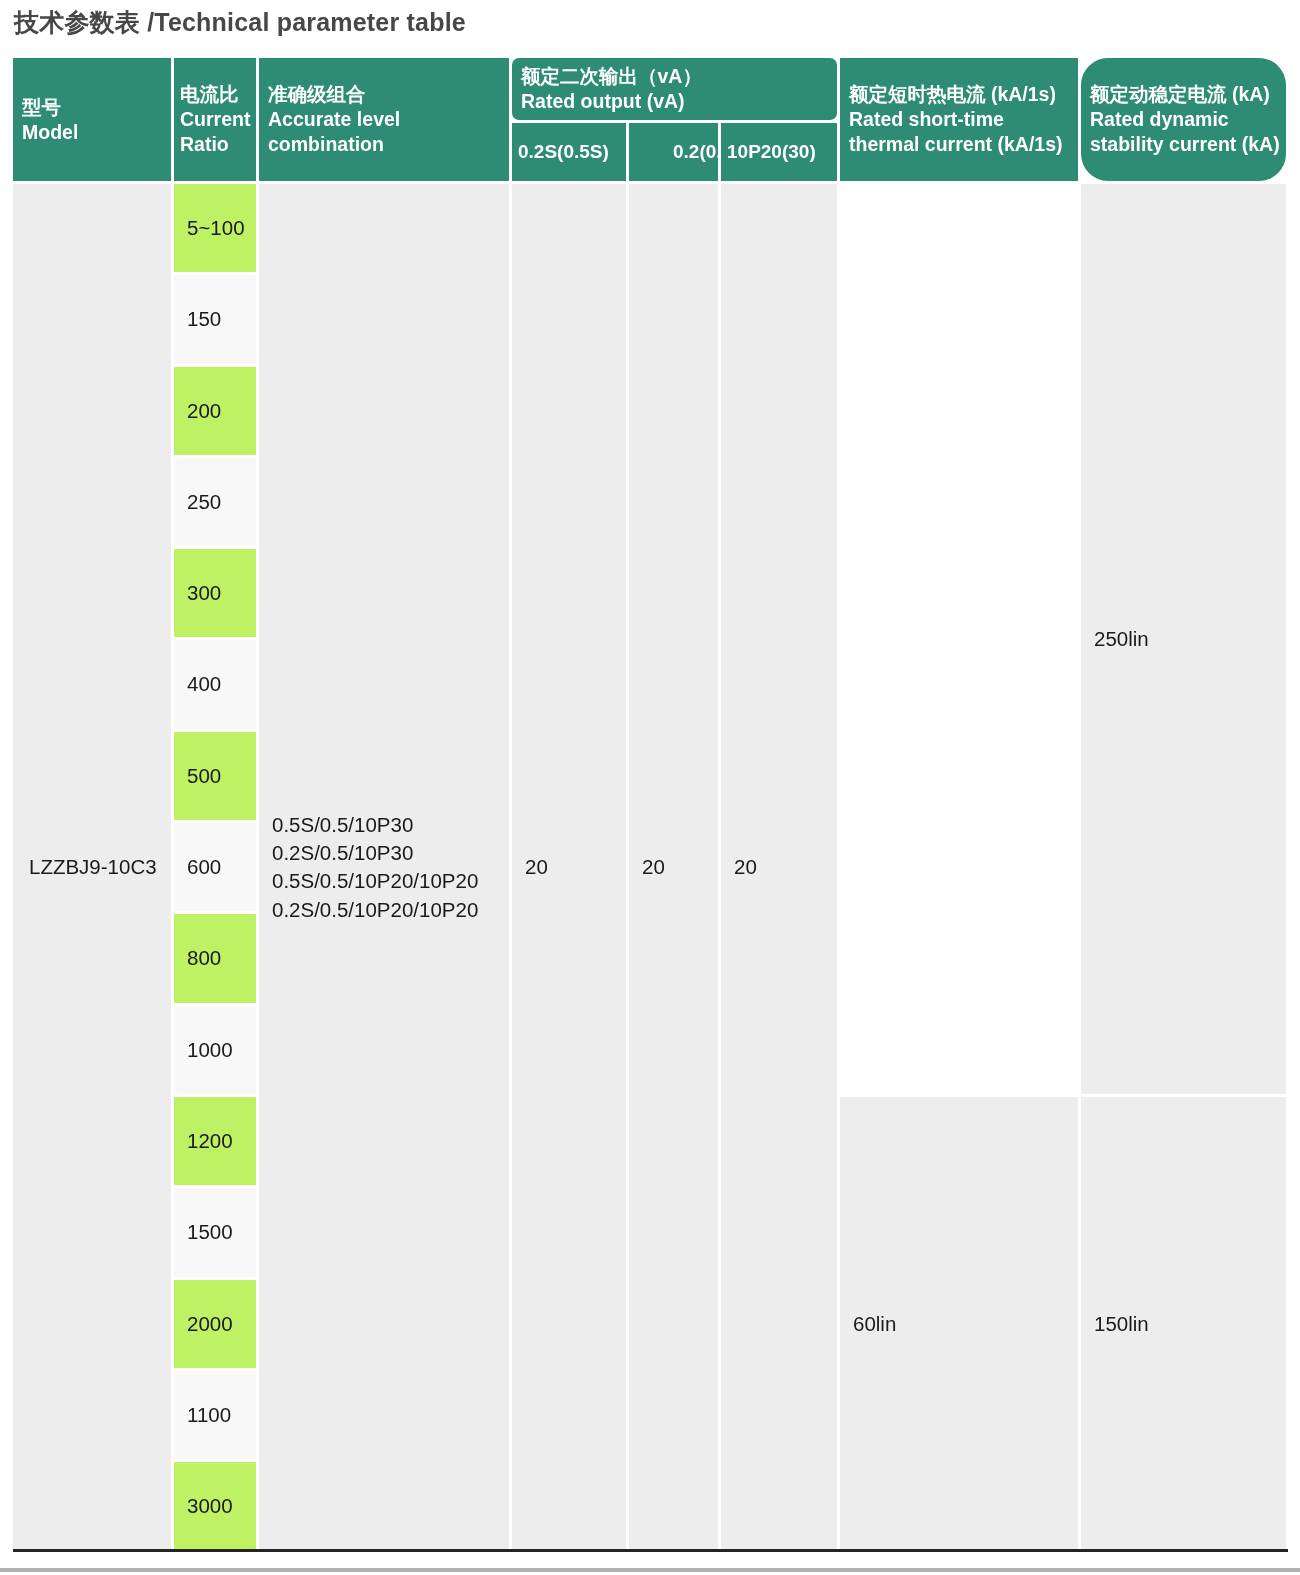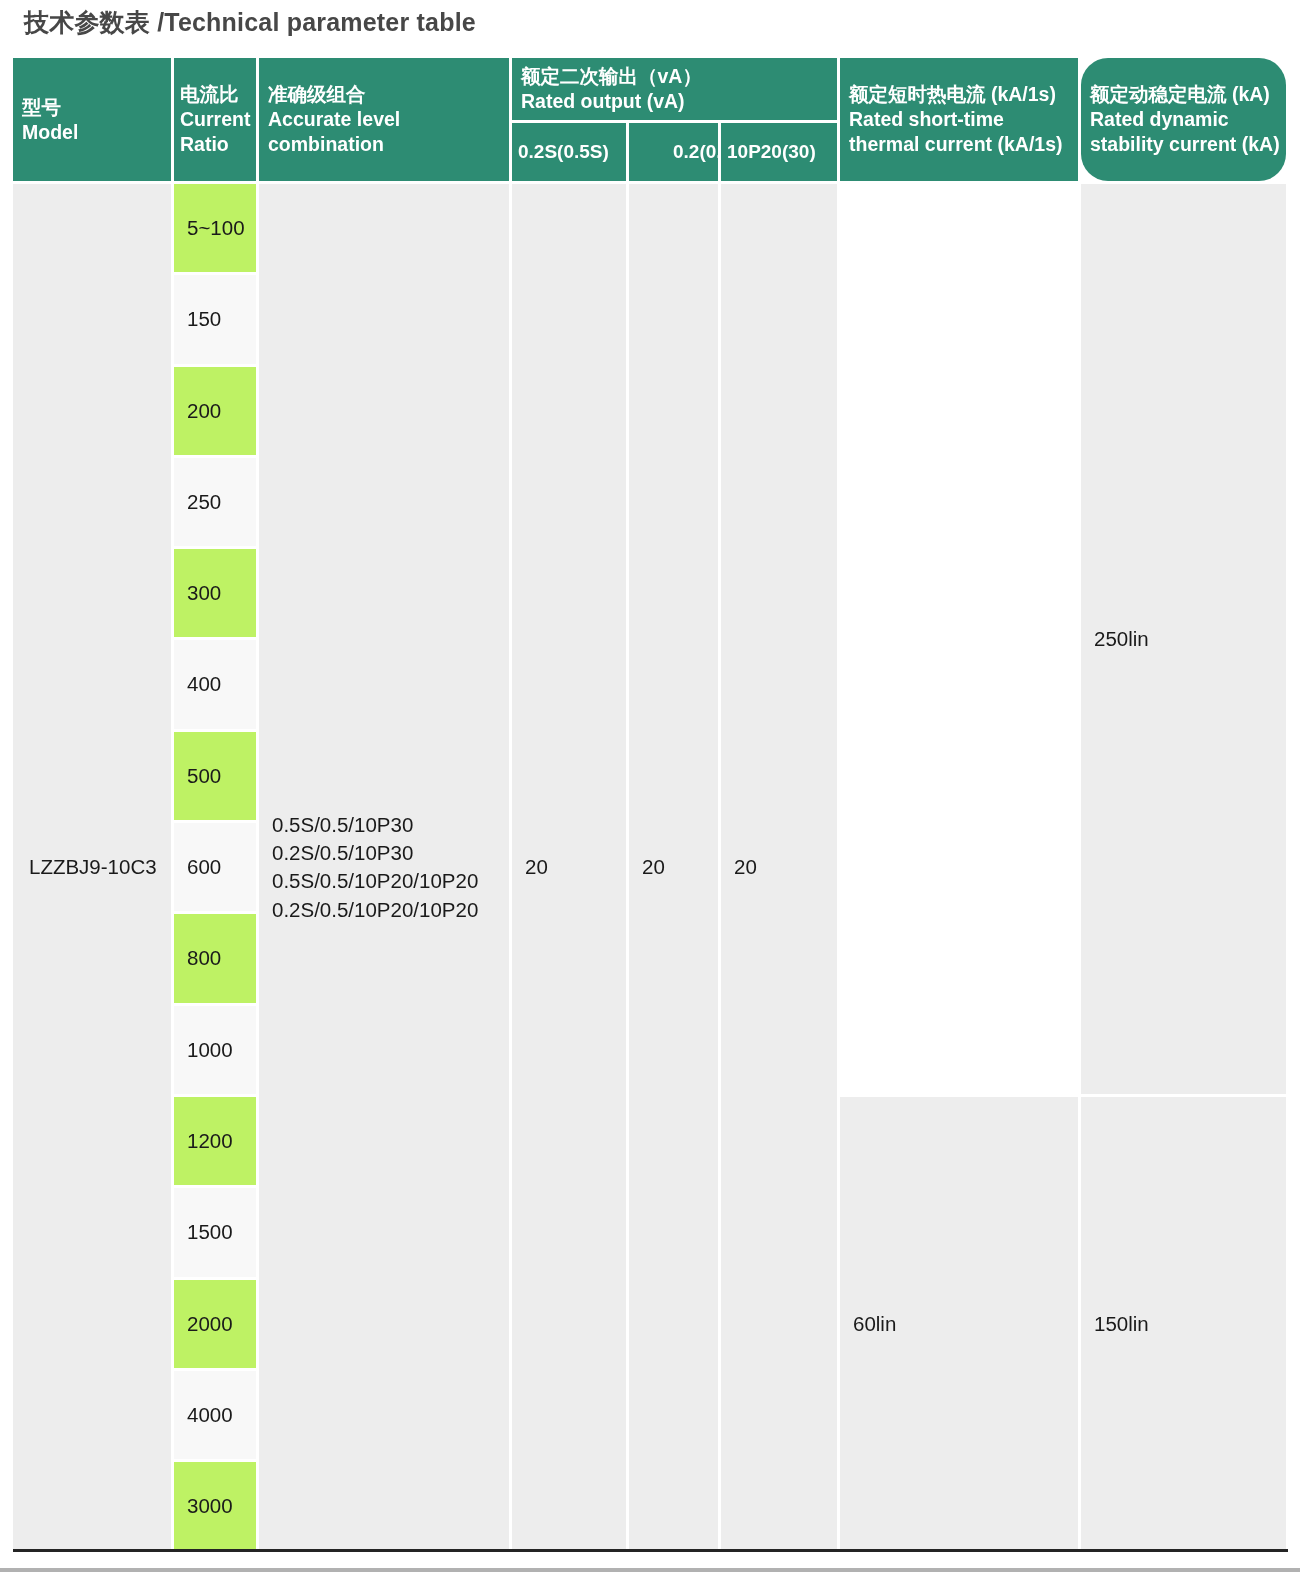--- a/index.html
+++ b/index.html
@@ -7,21 +7,21 @@
     padding: 0;
     background: #ffffff;
     width: 1300px;
     height: 1575px;
     font-family: "Liberation Sans", "DejaVu Sans", sans-serif;
     position: relative;
     overflow: hidden;
   }
   .page-title {
     position: absolute;
-    left: 24px;
+    left: 14px;
     top: 6px;
     font-size: 25px;
     font-weight: bold;
     color: #474747;
     letter-spacing: 0.2px;
     white-space: nowrap;
   }
   .param-table {
     position: absolute;
     left: 13px;
@@ -66,21 +66,21 @@
   }
   .bg-merged { background: #ededed; }
   .bg-gray   { background: #bef264; }
   .bg-light  { background: #f8f8f8; }
   .model-cell { padding-left: 16px; }
 
   
   .hd-model   { grid-area: 1 / 1 / 3 / 2; }
   .hd-ratio   { grid-area: 1 / 2 / 3 / 3; padding-left: 6px; }
   .hd-acc     { grid-area: 1 / 3 / 3 / 4; }
-  .hd-outgrp  { grid-area: 1 / 4 / 2 / 7; }
+  .hd-outgrp  { grid-area: 1 / 4 / 2 / 7; border-radius: 7px; }
   .hd-sub1    { grid-area: 2 / 4 / 3 / 5; }
   .hd-sub2    { grid-area: 2 / 5 / 3 / 6; padding-left: 44px; }
   .hd-sub3    { grid-area: 2 / 6 / 3 / 7; }
   .hd-thermal { grid-area: 1 / 7 / 3 / 8; }
   .hd-dynamic { grid-area: 1 / 8 / 3 / 9; border-radius: 27px; }
 
   
   .bd-model   { grid-area: 3 / 1 / 18 / 2; }
   .bd-acc     { grid-area: 3 / 3 / 18 / 4; }
   .bd-out1    { grid-area: 3 / 4 / 18 / 5; }
@@ -151,21 +151,21 @@
   <div class="c bg-light" style="grid-area: 6 / 2 / 7 / 3;">250</div>
   <div class="c bg-gray" style="grid-area: 7 / 2 / 8 / 3;">300</div>
   <div class="c bg-light" style="grid-area: 8 / 2 / 9 / 3;">400</div>
   <div class="c bg-gray" style="grid-area: 9 / 2 / 10 / 3;">500</div>
   <div class="c bg-light" style="grid-area: 10 / 2 / 11 / 3;">600</div>
   <div class="c bg-gray" style="grid-area: 11 / 2 / 12 / 3;">800</div>
   <div class="c bg-light" style="grid-area: 12 / 2 / 13 / 3;">1000</div>
   <div class="c bg-gray" style="grid-area: 13 / 2 / 14 / 3;">1200</div>
   <div class="c bg-light" style="grid-area: 14 / 2 / 15 / 3;">1500</div>
   <div class="c bg-gray" style="grid-area: 15 / 2 / 16 / 3;">2000</div>
-  <div class="c bg-light" style="grid-area: 16 / 2 / 17 / 3;">4000</div>
+  <div class="c bg-light" style="grid-area: 16 / 2 / 17 / 3;">1100</div>
   <div class="c bg-gray" style="grid-area: 17 / 2 / 18 / 3;">3000</div>
 
   <div class="c bg-merged bd-acc">
     <span>0.5S/0.5/10P30</span>
     <span>0.2S/0.5/10P30</span>
     <span>0.5S/0.5/10P20/10P20</span>
     <span>0.2S/0.5/10P20/10P20</span>
   </div>
 
   <div class="c bg-merged bd-out1">20</div>

